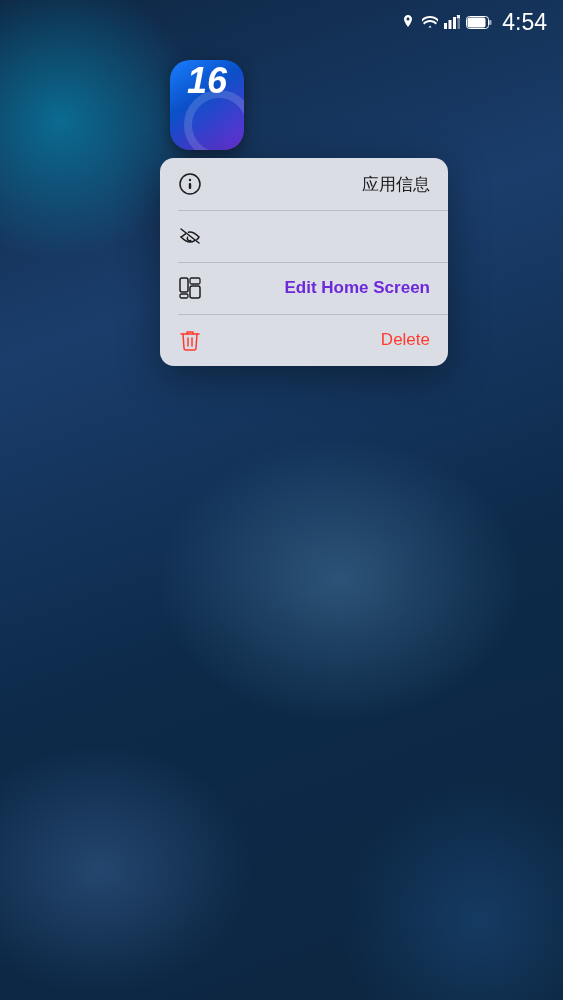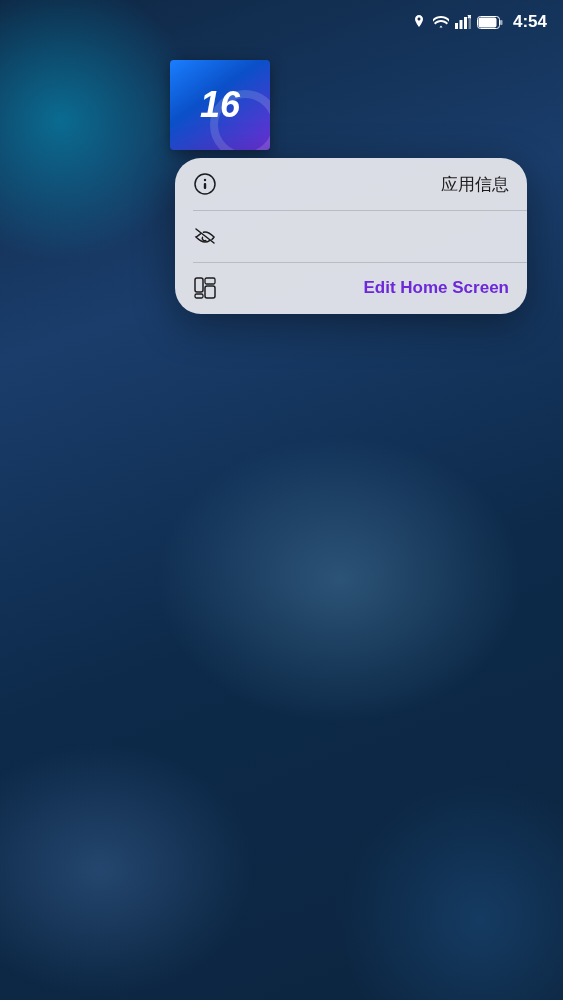--- a/index.html
+++ b/index.html
@@ -41,22 +41,22 @@
     .status-icons {
       display: flex;
       align-items: center;
       gap: 6px;
       color: white;
       font-size: 14px;
       font-weight: 600;
     }
 
     .status-time {
-      font-size: 17px;
-      font-weight: 700;
+      font-size: 23px;
+      font-weight: 400;
       color: white;
       margin-left: 4px;
     }
 
     .status-icon {
       width: 16px;
       height: 16px;
       display: flex;
       align-items: center;
       justify-content: center;
@@ -64,26 +64,25 @@
 
     
     .app-icon-container {
       position: absolute;
       top: 60px;
       left: 170px;
       z-index: 50;
     }
 
     .app-icon {
-      width: 100px;
+      width: 74px;
       height: 90px;
-      border-radius: 4px;
+      border-radius: 20px;
       background: linear-gradient(145deg, #1a7eff 0%, #0a50c8 40%, #6b2fd4 100%);
       display: flex;
-      align-items: center;
       justify-content: center;
       box-shadow: 0 4px 15px rgba(0,0,0,0.4);
       overflow: hidden;
       position: relative;
     }
 
     .app-icon-text {
       font-size: 36px;
       font-weight: 700;
       color: white;
@@ -98,25 +97,25 @@
       width: 70px;
       height: 70px;
       border: 8px solid rgba(255,255,255,0.15);
       border-radius: 50%;
     }
 
     
     .context-menu {
       position: absolute;
       top: 158px;
-      left: 175px;
-      width: 352px;
+      left: 160px;
+      width: 288px;
       background: rgba(235, 235, 240, 0.92);
       backdrop-filter: blur(20px);
-      border-radius: 26px;
+      border-radius: 14px;
       overflow: hidden;
       z-index: 60;
       box-shadow: 0 10px 40px rgba(0,0,0,0.4);
     }
 
     .menu-item {
       display: flex;
       align-items: center;
       justify-content: space-between;
       padding: 14px 18px;
@@ -238,14 +237,26 @@
       <svg width="22" height="22" viewBox="0 0 22 22" fill="none">
         <rect x="1" y="1" width="8" height="14" rx="2" stroke="#1c1c1e" stroke-width="1.5"></rect>
         <rect x="1" y="17" width="8" height="4" rx="1.5" stroke="#1c1c1e" stroke-width="1.3"></rect>
         <rect x="11" y="1" width="10" height="6" rx="1.5" stroke="#1c1c1e" stroke-width="1.3"></rect>
         <rect x="11" y="9" width="10" height="12" rx="2" stroke="#1c1c1e" stroke-width="1.5"></rect>
       </svg>
     </div>
     <span class="menu-label-bold">Edit Home Screen</span>
   </div>
 
+  <div class="menu-item">
+    <div class="menu-icon">
+      <svg width="20" height="22" viewBox="0 0 20 22" fill="none">
+        <path d="M1 5h18" stroke="#ff3b30" stroke-width="1.5" stroke-linecap="round"></path>
+        <path d="M7 5V3h6v2" stroke="#ff3b30" stroke-width="1.5" stroke-linecap="round" stroke-linejoin="round"></path>
+        <path d="M3 5l1 14a2 2 0 0 0 2 2h8a2 2 0 0 0 2-2l1-14" stroke="#ff3b30" stroke-width="1.5" stroke-linecap="round"></path>
+        <line x1="8" y1="9" x2="8" y2="17" stroke="#ff3b30" stroke-width="1.5" stroke-linecap="round"></line>
+        <line x1="12" y1="9" x2="12" y2="17" stroke="#ff3b30" stroke-width="1.5" stroke-linecap="round"></line>
+      </svg>
+    </div>
+    <span class="menu-label-red">Delete</span>
+  </div>
 
 </div>
 
 </body></html>

